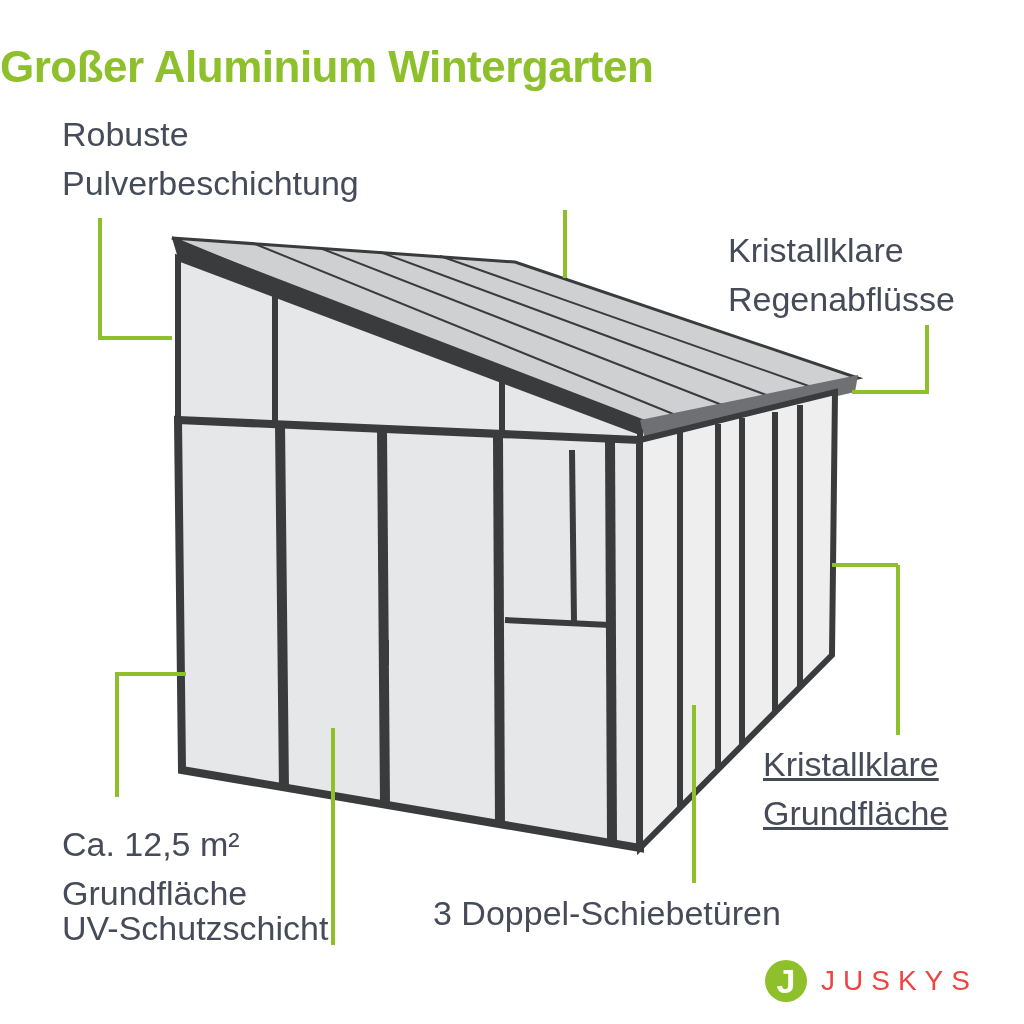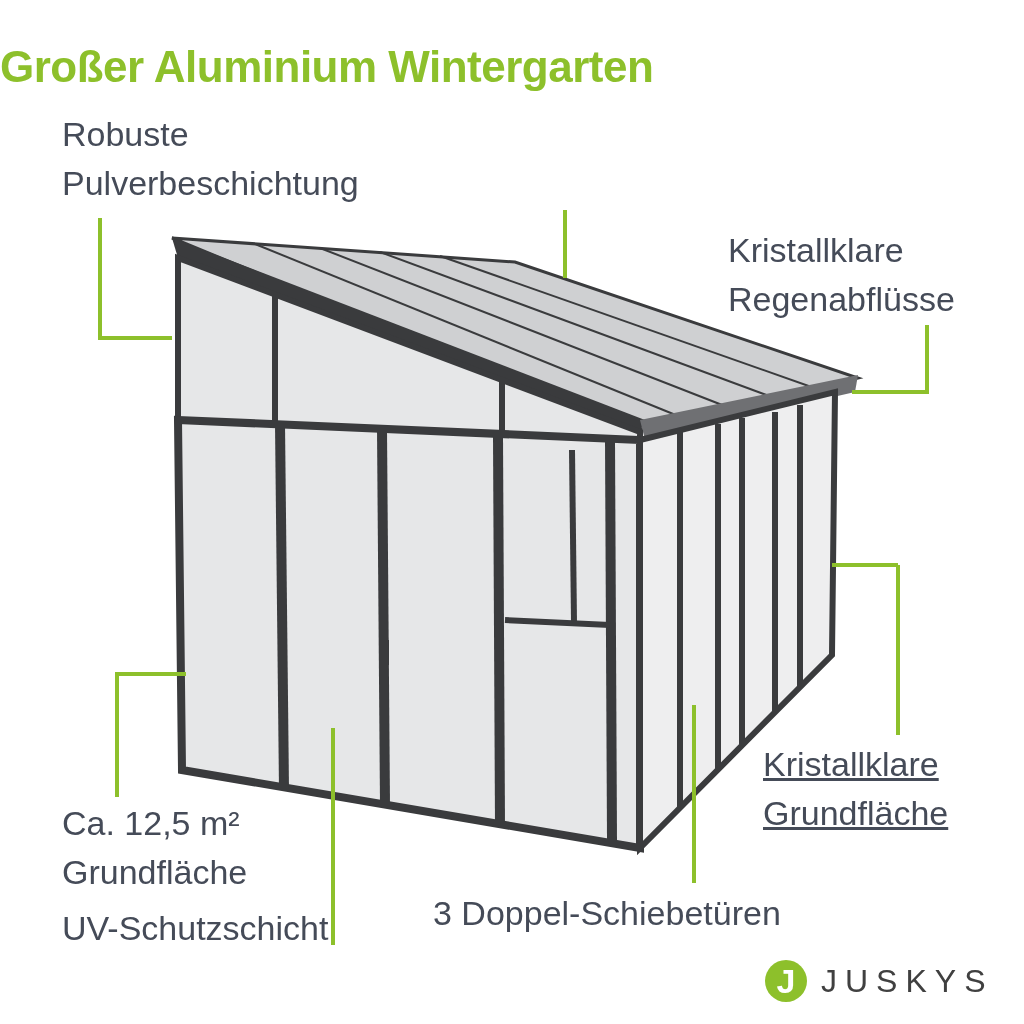--- a/index.html
+++ b/index.html
@@ -7,21 +7,21 @@
       font-family: "Liberation Sans", "DejaVu Sans", sans-serif; }
     .title { position: absolute; left: 0; width: 908px; top: 42px; text-align: left;
       font-size: 44px; font-weight: bold; color: #8dc02b; letter-spacing: -0.5px; }
     .label { position: absolute; font-size: 34px; line-height: 49px; color: #454b58; white-space: nowrap; margin-left: 16px; }
     .label span { display: block; }
     svg.scene { position: absolute; left: 0; top: 0; }
     .logo { position: absolute; left: 765px; top: 960px; display: flex; align-items: center; }
     .logo-mark { width: 42px; height: 42px; border-radius: 50%; background: #8dc02b; position: relative; }
     .logo-mark:after { content: "J"; position: absolute; left: 0; right: 0; top: 2px; text-align: center;
       color: #ffffff; font-weight: bold; font-size: 34px; font-family: "Liberation Sans", sans-serif; }
-    .logo-text { margin-left: 14px; font-size: 32px; letter-spacing: 8px; color: #404040; }
+    .logo-text { margin-left: 14px; font-size: 28px; letter-spacing: 8px; color: #ef4444; }
   </style>
 </head>
 <body>
 
 <div class="title">Großer Aluminium Wintergarten</div>
 
 <svg class="scene" width="1024" height="1024" viewBox="0 0 1024 1024">
 
   <polygon points="172,238 515,262 858,378 640,430" fill="#cfd0d2" stroke="#3a3b3d" stroke-width="3"></polygon>
   <g stroke="#3a3b3d" stroke-width="2">
@@ -79,21 +79,21 @@
 <div class="label" style="left:448px; top:110px;">
 </div>
 <div class="label" style="left:712px; top:226px;">
   <span>Kristallklare</span>
   <span>Regenabflüsse</span>
 </div>
 <div class="label" style="left:747px; top:740px;text-decoration:underline;">
   <span>Kristallklare</span>
   <span>Grundfläche</span>
 </div>
-<div class="label" style="left:46px; top:799px;">
+<div class="label" style="left:46px; top:820px;">
   <span>Ca. 12,5 m²</span>
   <span>Grundfläche</span>
 </div>
 <div class="label" style="left:417px; top:889px;">
   <span>3 Doppel-Schiebetüren</span>
 </div>
 <div class="label" style="left:46px; top:904px;">
   <span>UV-Schutzschicht</span>
 </div>
 

